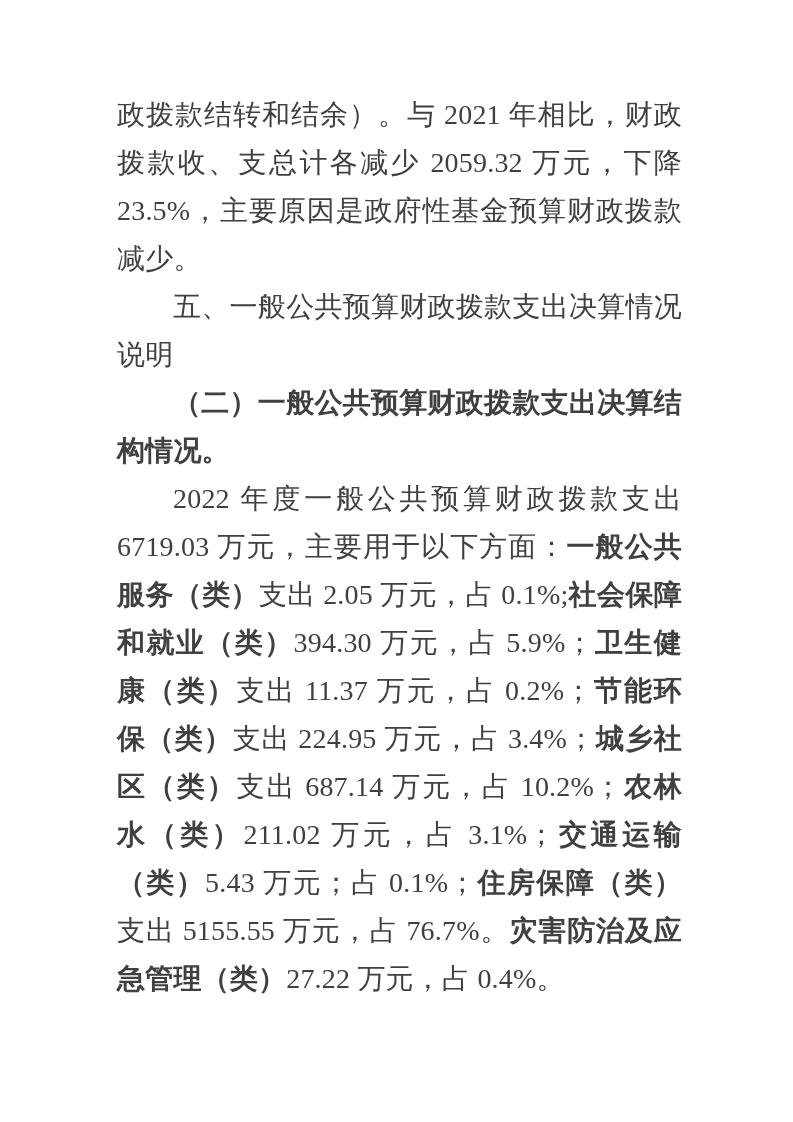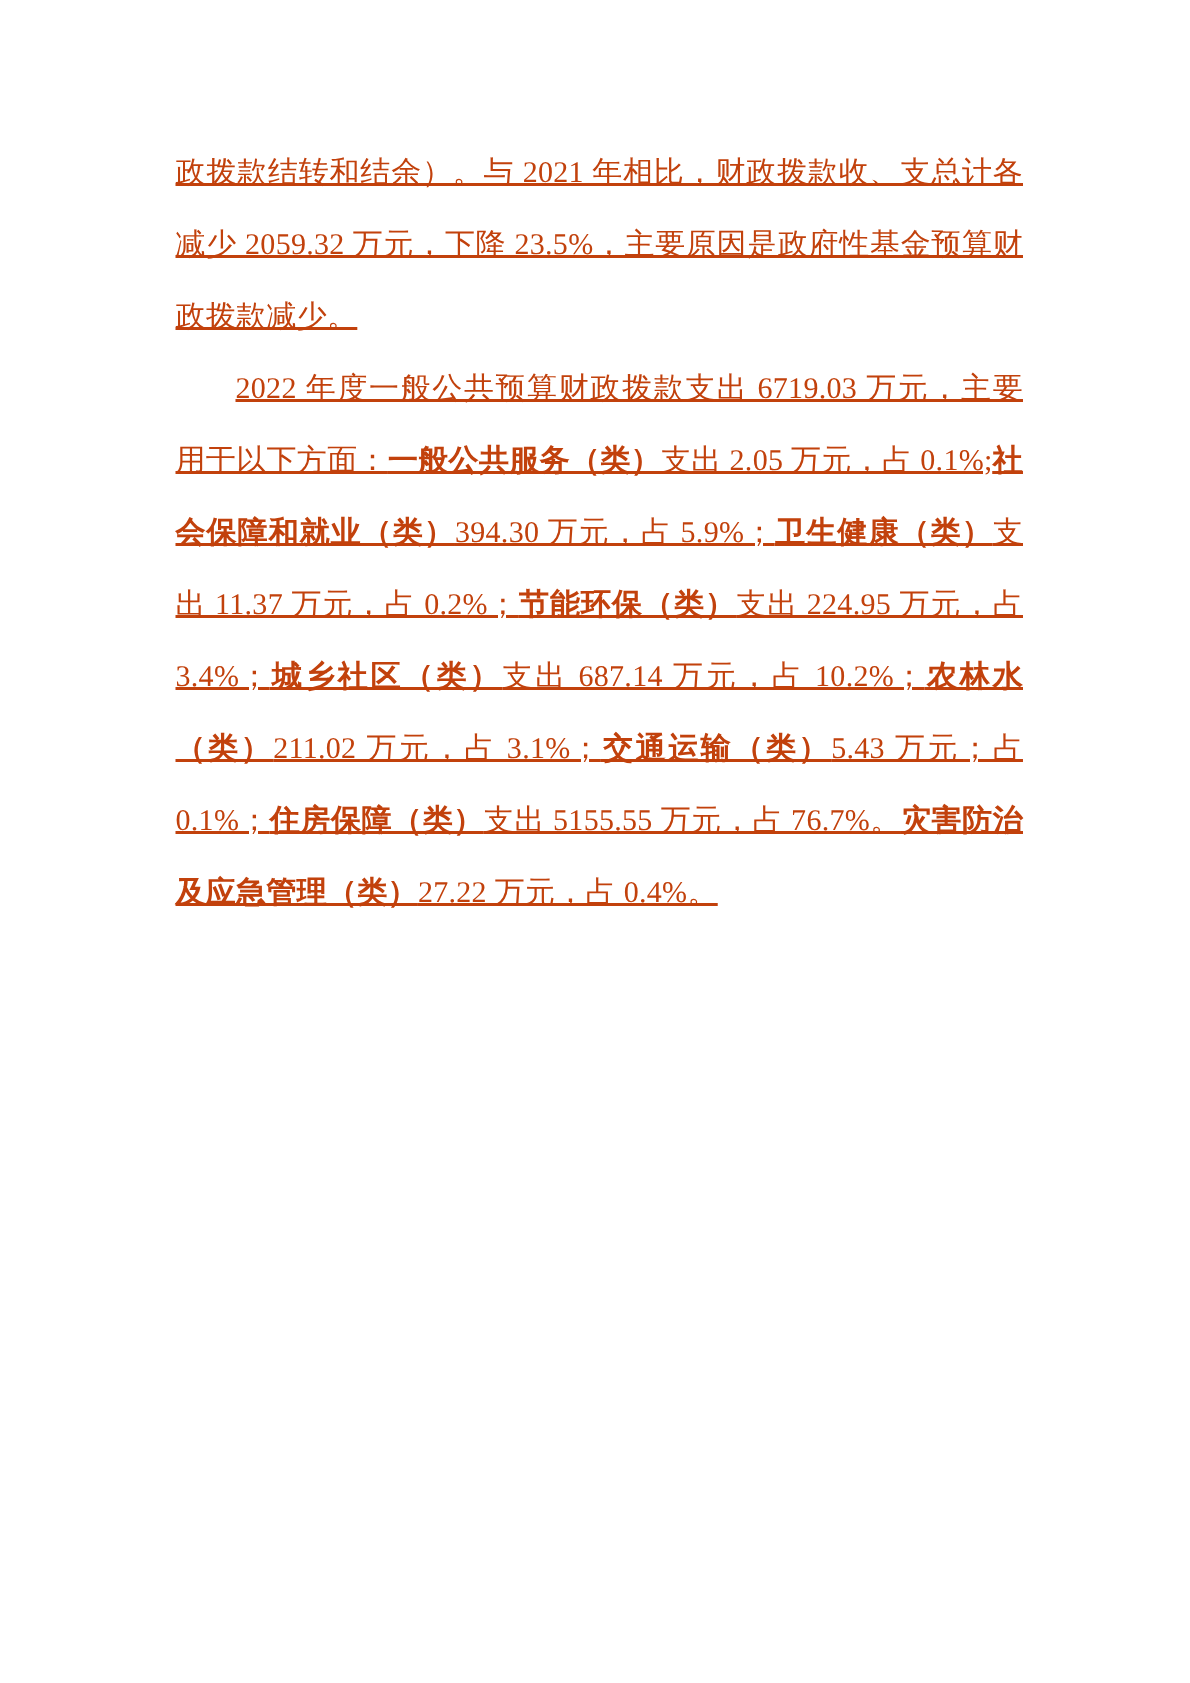--- a/index.html
+++ b/index.html
@@ -17,40 +17,41 @@
     width: 793px;
     height: 1122px;
     background: #ffffff;
     overflow: hidden;
   }
   .content {
     position: absolute;
     left: 117px;
     top: 91px;
     width: 565px;
-    font-size: 20px;
+    font-size: 28px;
     line-height: 48px;
-    color: #c2410c;
+    color: #404040;
     text-align: justify;
     text-justify: inter-character;
     letter-spacing: 0.2px;
-    text-decoration: underline;
   }
   .content p {
     margin: 0;
     padding: 0;
   }
   .content p.indent {
     text-indent: 2em;
   }
   .b {
     font-weight: 700;
   }
 </style>
 </head>
 <body>
 
 <div class="page">
   <div class="content">
       <p><span>政拨款结转和结余）。与 2021 年相比，财政拨款收、支总计各减少 2059.32 万元，下降 23.5%，主要原因是政府性基金预算财政拨款减少。</span></p>
+      <p class="indent"><span>五、一般公共预算财政拨款支出决算情况说明</span></p>
+      <p class="indent"><span class="b">（二）一般公共预算财政拨款支出决算结构情况。</span></p>
       <p class="indent"><span>2022 年度一般公共预算财政拨款支出 6719.03 万元，主要用于以下方面：</span><span class="b">一般公共服务（类）</span><span>支出 2.05 万元，占 0.1%;</span><span class="b">社会保障和就业（类）</span><span>394.30 万元，占 5.9%；</span><span class="b">卫生健康（类）</span><span>支出 11.37 万元，占 0.2%；</span><span class="b">节能环保（类）</span><span>支出 224.95 万元，占 3.4%；</span><span class="b">城乡社区（类）</span><span>支出 687.14 万元，占 10.2%；</span><span class="b">农林水（类）</span><span>211.02 万元，占 3.1%；</span><span class="b">交通运输（类）</span><span>5.43 万元；占 0.1%；</span><span class="b">住房保障（类）</span><span>支出 5155.55 万元，占 76.7%。</span><span class="b">灾害防治及应急管理（类）</span><span>27.22 万元，占 0.4%。</span></p>
     </div>
 </div>
 
 </body></html>

